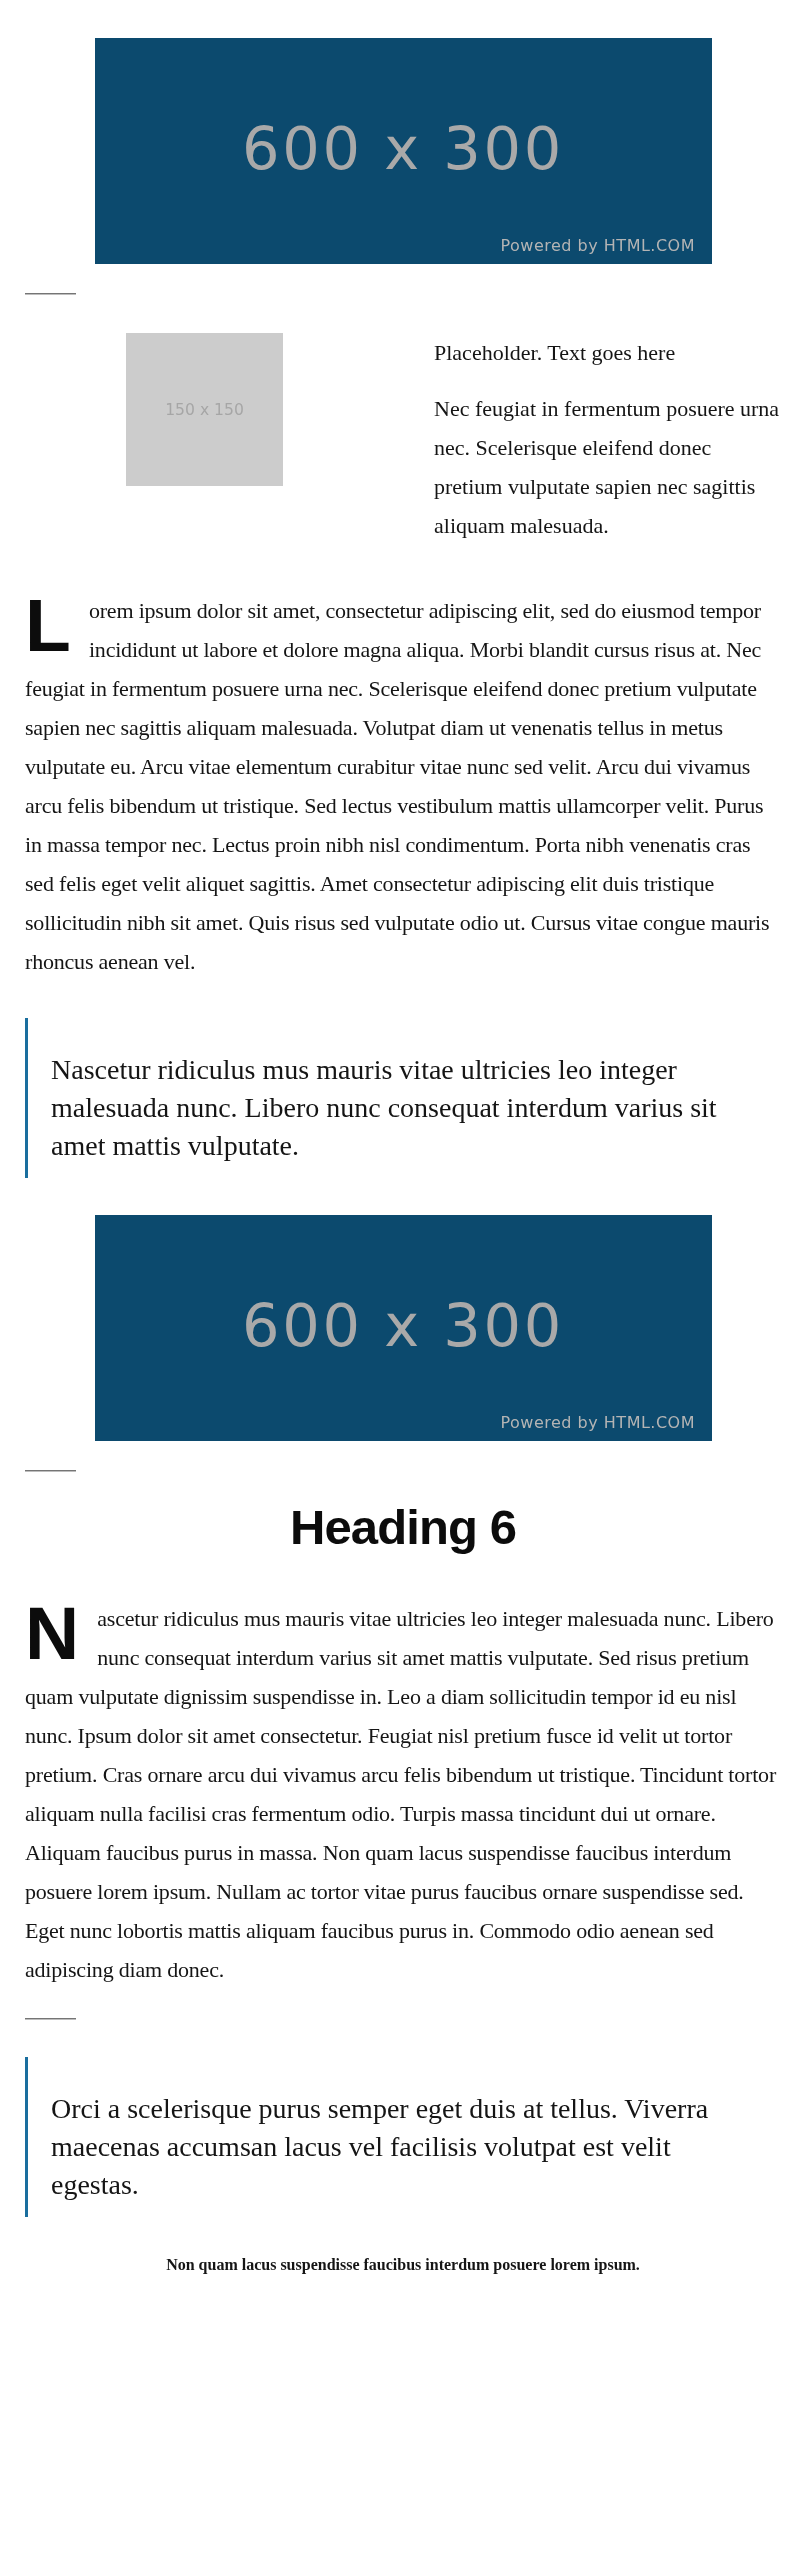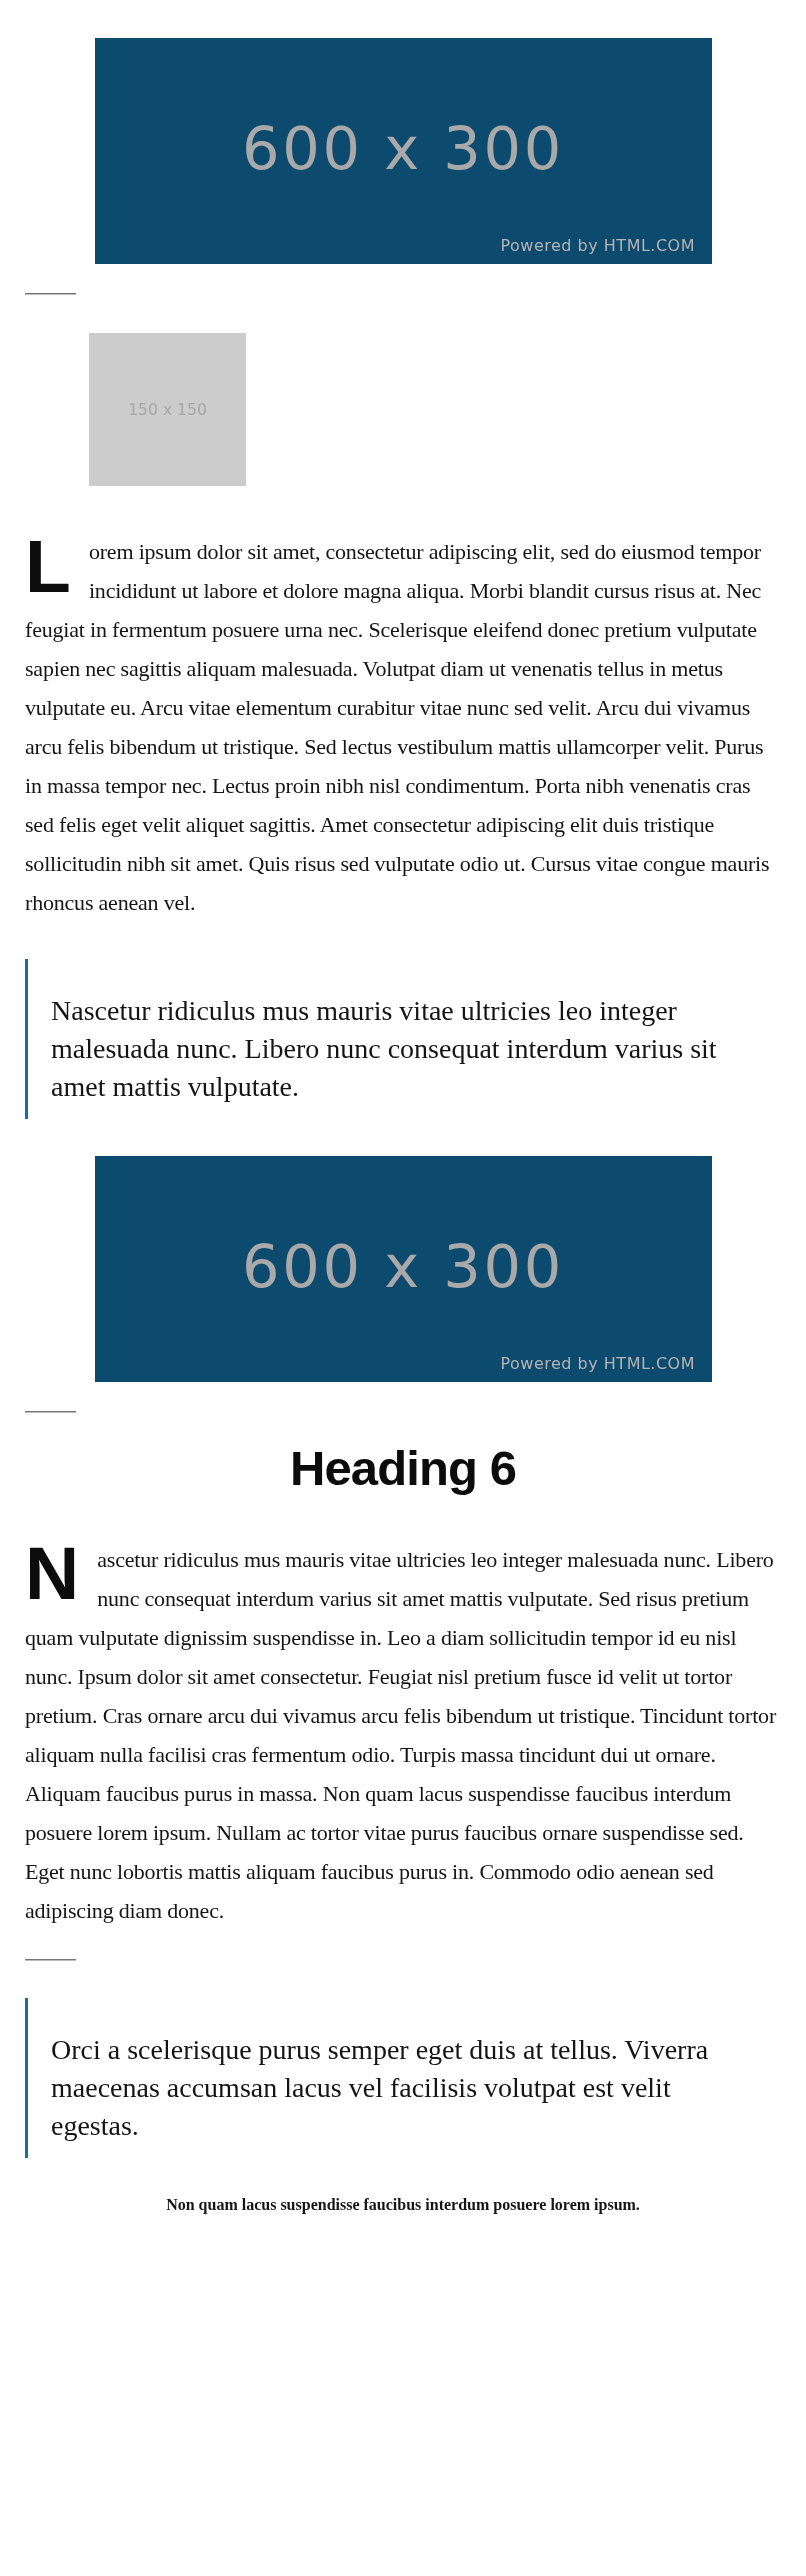--- a/index.html
+++ b/index.html
@@ -34,21 +34,21 @@
 
   h1,h2,h3{
     font-family:"Liberation Sans",sans-serif;font-weight:bold;
     font-size:49px;line-height:1.02;letter-spacing:-0.9px;
     text-align:center;color:#0c0c0c;margin:31px 0 0 0;
   }
 
   
   .media{display:flex;margin-top:38px;}
   .media-thumb{
-    flex:none;margin-left:64px;width:157px;height:153px;
+    flex:none;margin-left:101px;width:157px;height:153px;
     background:#cccccc;position:relative;
   }
   .thumb-label{
     position:absolute;top:50%;left:50%;transform:translate(-50%,-50%);
     font-family:"DejaVu Sans",sans-serif;font-size:15.6px;color:#a6a6a6;
     white-space:nowrap;
   }
   .media-body{margin-left:151px;width:366px;font-size:22px;line-height:39px;}
   .media-body p{margin:0;}
   .media-body p + p{margin-top:17.4px;}
@@ -81,20 +81,24 @@
     <span class="hero-wm">Powered by HTML.COM</span>
   </figure>
 
   <hr class="rule">
 
 
   <div class="media">
     <div class="media-thumb">
       <span class="thumb-label">150 x 150</span>
     </div>
+    <div class="media-body">
+      <p>Placeholder. Text goes here</p>
+      <p>Nec feugiat in fermentum posuere urna nec. Scelerisque eleifend donec pretium vulputate sapien nec sagittis aliquam malesuada.</p>
+    </div>
   </div>
 
   <p class="para"><span class="dropcap">L</span><span>orem ipsum dolor sit amet, consectetur adipiscing elit, sed do eiusmod tempor incididunt ut labore et dolore magna aliqua. Morbi blandit cursus risus at. Nec feugiat in fermentum posuere urna nec. Scelerisque eleifend donec pretium vulputate sapien nec sagittis aliquam malesuada. Volutpat diam ut venenatis tellus in metus vulputate eu. Arcu vitae elementum curabitur vitae nunc sed velit. Arcu dui vivamus arcu felis bibendum ut tristique. Sed lectus vestibulum mattis ullamcorper velit. Purus in massa tempor nec. Lectus proin nibh nisl condimentum. Porta nibh venenatis cras sed felis eget velit aliquet sagittis. Amet consectetur adipiscing elit duis tristique sollicitudin nibh sit amet. Quis risus sed vulputate odio ut. Cursus vitae congue mauris rhoncus aenean vel.</span></p>
 
   <blockquote class="quote">
     <span>Nascetur ridiculus mus mauris vitae ultricies leo integer malesuada nunc. Libero nunc consequat interdum varius sit amet mattis vulputate.</span>
   </blockquote>
 
   <figure class="hero hero-mid">
     <span class="hero-label">600 x 300</span>

